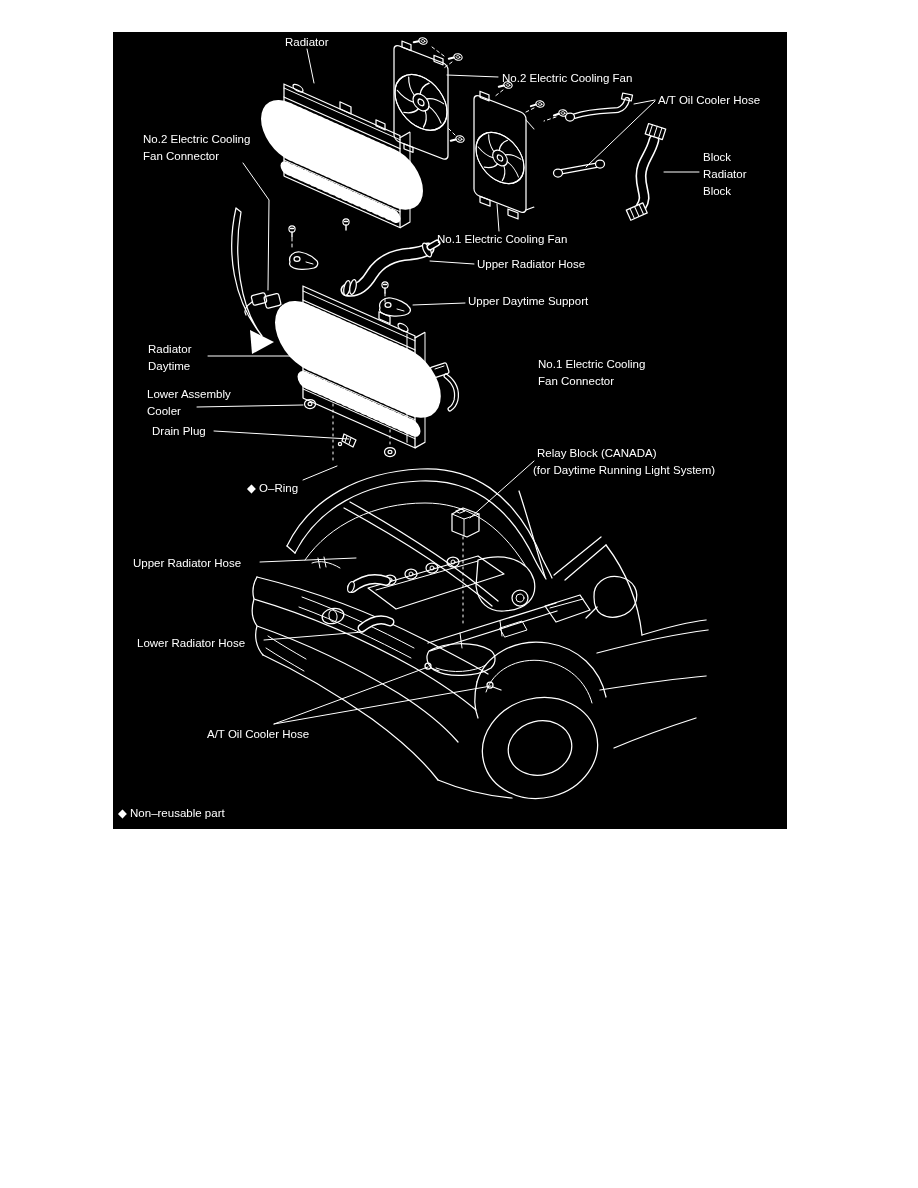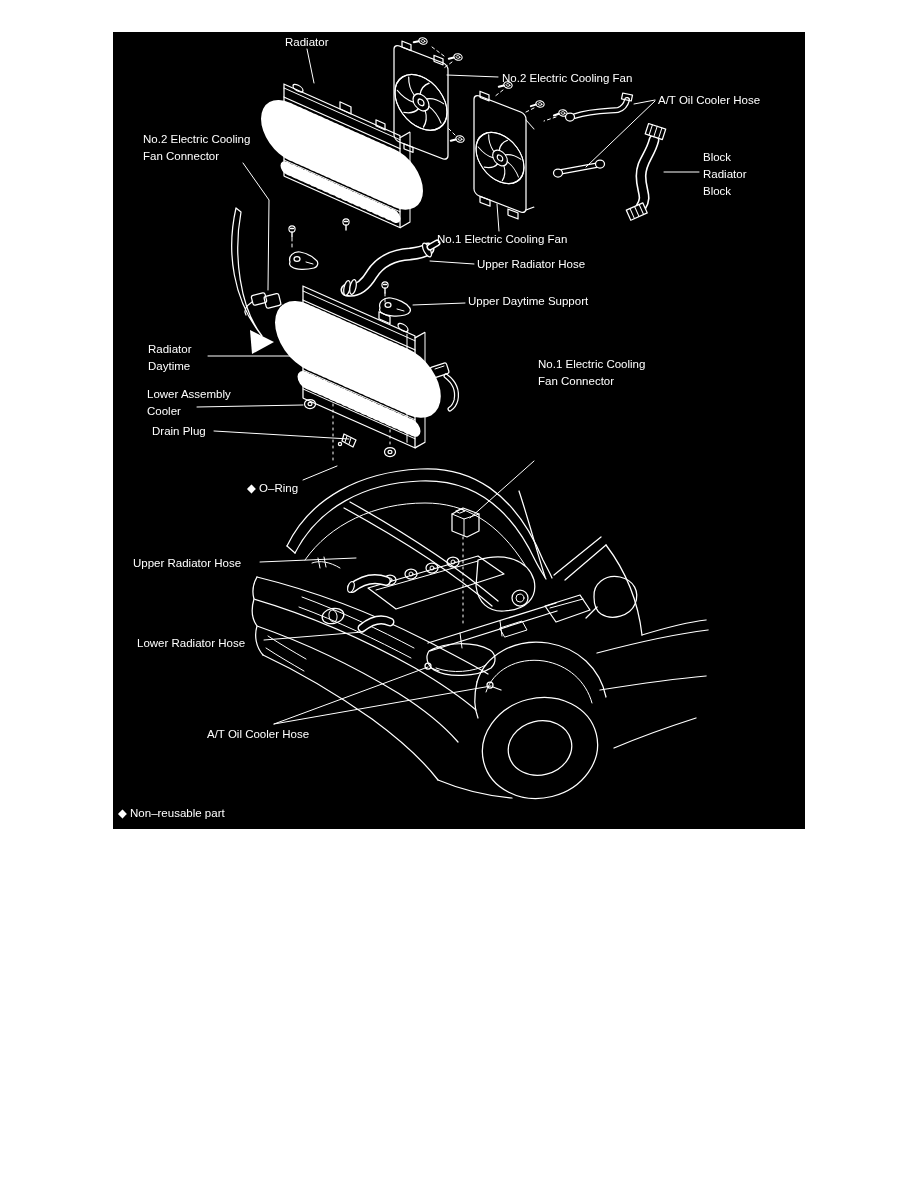--- a/index.html
+++ b/index.html
@@ -1,18 +1,18 @@
 <!DOCTYPE html>
 <html><head>
 <meta charset="utf-8">
 <style>
   html,body{margin:0;padding:0;background:#ffffff;}
   .page{position:relative;width:918px;height:1188px;background:#ffffff;overflow:hidden;
         font-family:"Liberation Sans","DejaVu Sans",sans-serif;}
-  .diagram{position:absolute;left:113px;top:32px;width:692px;height:797px;background:#000000;}
+  .diagram{position:absolute;left:113px;top:32px;width:636px;height:797px;background:#000000;padding-left:38px;}
   .diagram svg{position:absolute;left:0;top:0;width:692px;height:797px;display:block;}
   .lbl{position:absolute;color:#ffffff;font-size:11.5px;line-height:17px;white-space:nowrap;}
   .lbl span{display:block;}
   .code{position:absolute;color:#ffffff;font-size:14px;font-weight:bold;letter-spacing:.5px;margin-top:32px;}
   
   .art{stroke:#ffffff;stroke-width:1.25;fill:none;stroke-linecap:round;stroke-linejoin:round;}
   .fillw{fill:#ffffff;stroke:none;}
   .thin{stroke-width:1;}
   .dash{stroke-dasharray:3 3;stroke-width:1;}
   .dot{stroke-dasharray:2 4;stroke-width:1;}
@@ -311,19 +311,23 @@
     <div class="lbl" style="left:425px;top:324px">
       <span>No.1 Electric Cooling</span>
       <span>Fan Connector</span>
     </div>
     <div class="lbl" style="left:34px;top:354px">
       <span>Lower Assembly</span>
       <span>Cooler</span>
     </div>
     <div class="lbl" style="left:39px;top:391px">Drain Plug</div>
     <div class="lbl" style="left:134px;top:448px">◆ O–Ring</div>
+    <div class="lbl" style="left:420px;top:413px">
+      <span style="padding-left:4px">Relay Block (CANADA)</span>
+      <span>(for Daytime Running Light System)</span>
+    </div>
     <div class="lbl" style="left:20px;top:523px">Upper Radiator Hose</div>
     <div class="lbl" style="left:24px;top:603px">Lower Radiator Hose</div>
     <div class="lbl" style="left:94px;top:694px">A/T Oil Cooler Hose</div>
     <div class="lbl" style="left:5px;top:773px">◆ Non–reusable part</div>
     <div class="code" style="left:647px;top:780px">B0035</div>
   </div>
 </div>
 
 </body></html>

